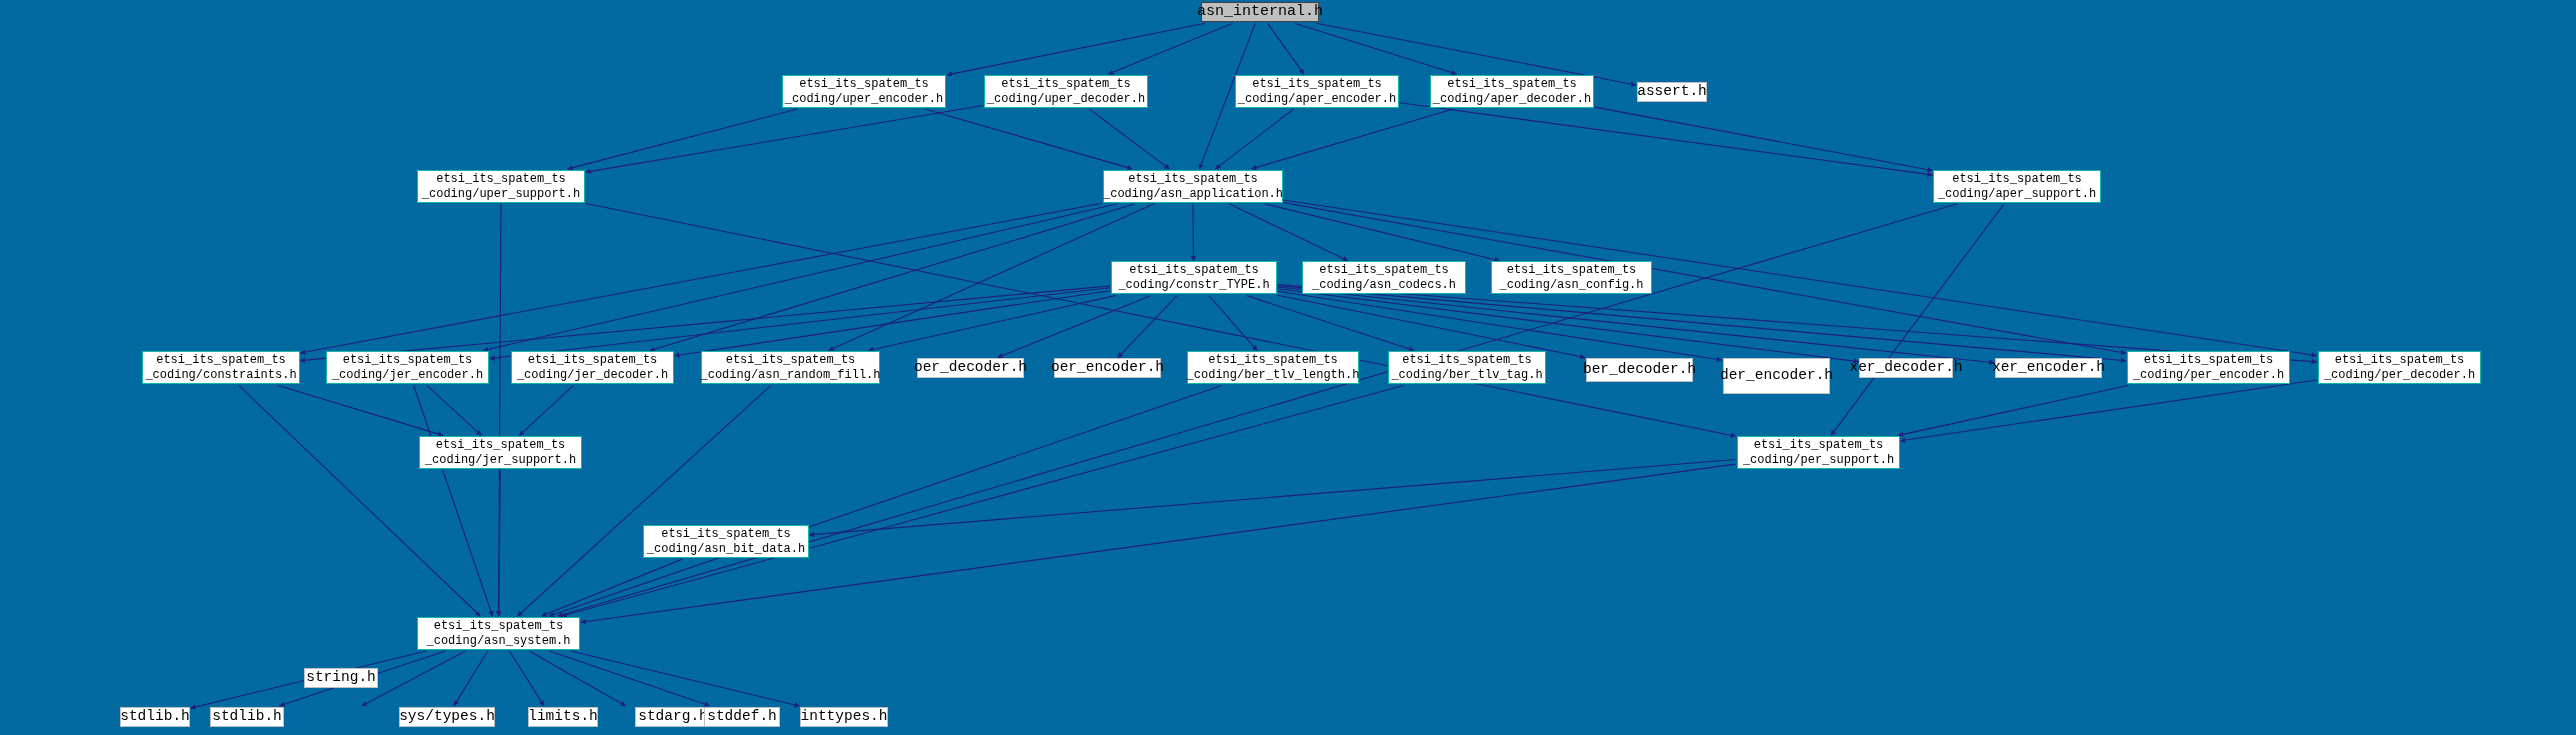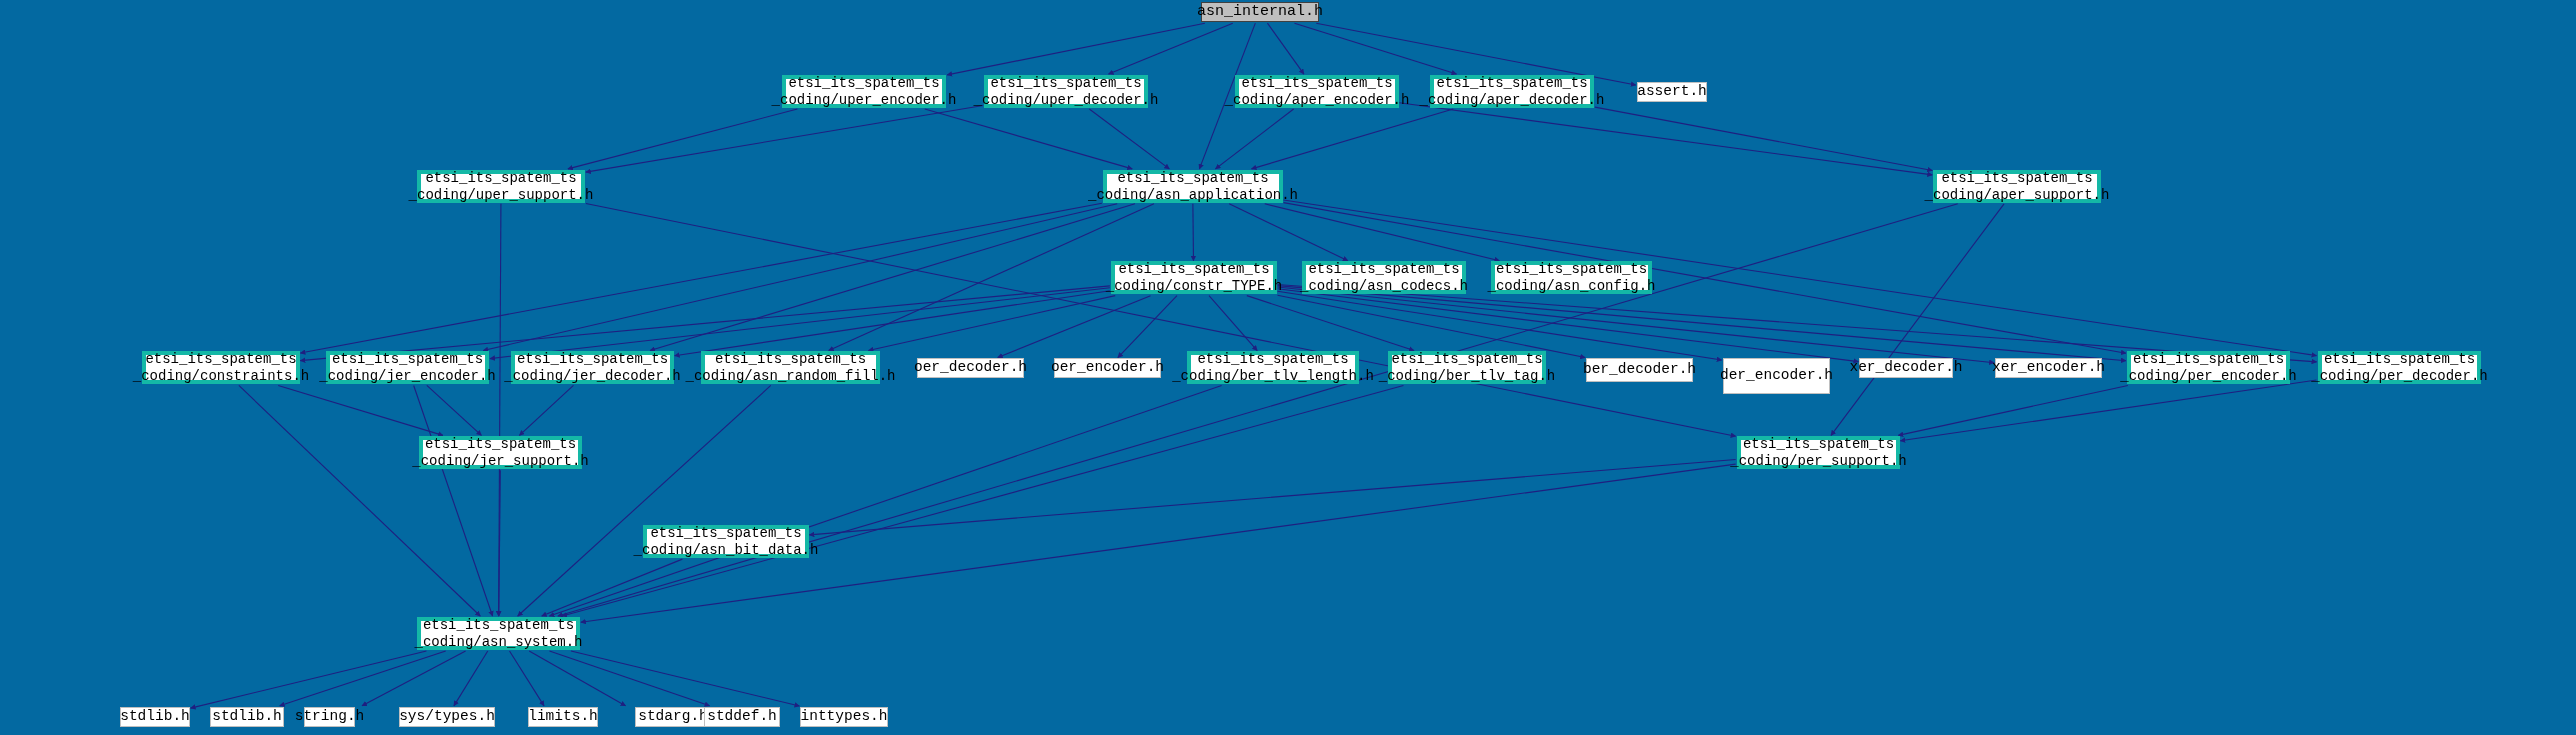--- a/index.html
+++ b/index.html
@@ -31,23 +31,23 @@
     flex-direction: column;
     align-items: center;
     justify-content: center;
     text-align: center;
     line-height: 1.18;
     color: #000000;
     white-space: pre;
     z-index: 5;
   }
   .node.local {
-    border: 4px solid #14b8a6;
+    border: 1px solid #14b8a6;
     background: #ffffff;
-    font-size: 14px;
+    font-size: 12px;
   }
   .node.ext {
     border: 1px solid #bfbfbf;
     background: #ffffff;
     font-size: 14.5px;
   }
   .node.root {
     border: 1px solid #404040;
     background: #bfbfbf;
     font-size: 15px;
@@ -158,21 +158,21 @@
       <div class="node ext" style="left: 1859px; top: 358px; width: 94px; height: 20px;"><span class="l1">xer_decoder.h</span></div>
       <div class="node ext" style="left: 1995px; top: 358px; width: 107px; height: 20px;"><span class="l1">xer_encoder.h</span></div>
       <div class="node local" style="left: 2127px; top: 351px; width: 163px; height: 33px;"><span class="l1">etsi_its_spatem_ts</span><span class="l2">_coding/per_encoder.h</span></div>
       <div class="node local" style="left: 2318px; top: 351px; width: 163px; height: 33px;"><span class="l1">etsi_its_spatem_ts</span><span class="l2">_coding/per_decoder.h</span></div>
       <div class="node local" style="left: 419px; top: 436px; width: 163px; height: 33px;"><span class="l1">etsi_its_spatem_ts</span><span class="l2">_coding/jer_support.h</span></div>
       <div class="node local" style="left: 1737px; top: 436px; width: 163px; height: 33px;"><span class="l1">etsi_its_spatem_ts</span><span class="l2">_coding/per_support.h</span></div>
       <div class="node local" style="left: 643px; top: 525px; width: 166px; height: 33px;"><span class="l1">etsi_its_spatem_ts</span><span class="l2">_coding/asn_bit_data.h</span></div>
       <div class="node local" style="left: 417px; top: 617px; width: 163px; height: 33px;"><span class="l1">etsi_its_spatem_ts</span><span class="l2">_coding/asn_system.h</span></div>
       <div class="node ext" style="left: 120px; top: 707px; width: 70px; height: 20px;"><span class="l1">stdlib.h</span></div>
       <div class="node ext" style="left: 210px; top: 707px; width: 74px; height: 20px;"><span class="l1">stdlib.h</span></div>
-      <div class="node ext" style="left: 304px; top: 707px; width: 51px; height: 20px; text-align: center;"><span class="l1">string.h</span></div>
+      <div class="node ext" style="left: 304px; top: 668px; width: 74px; height: 20px; text-align: center;"><span class="l1">string.h</span></div>
       <div class="node ext" style="left: 399px; top: 707px; width: 96px; height: 20px;"><span class="l1">sys/types.h</span></div>
       <div class="node ext" style="left: 528px; top: 707px; width: 70px; height: 20px;"><span class="l1">limits.h</span></div>
       <div class="node ext" style="left: 607px; top: 707px; width: 76px; height: 20px; margin-left: 28px;"><span class="l1">stdarg.h</span></div>
       <div class="node ext" style="left: 704px; top: 707px; width: 76px; height: 20px;"><span class="l1">stddef.h</span></div>
       <div class="node ext" style="left: 800px; top: 707px; width: 88px; height: 20px;"><span class="l1">inttypes.h</span></div>
     </div>
 </div>
 
 
 </body></html>

